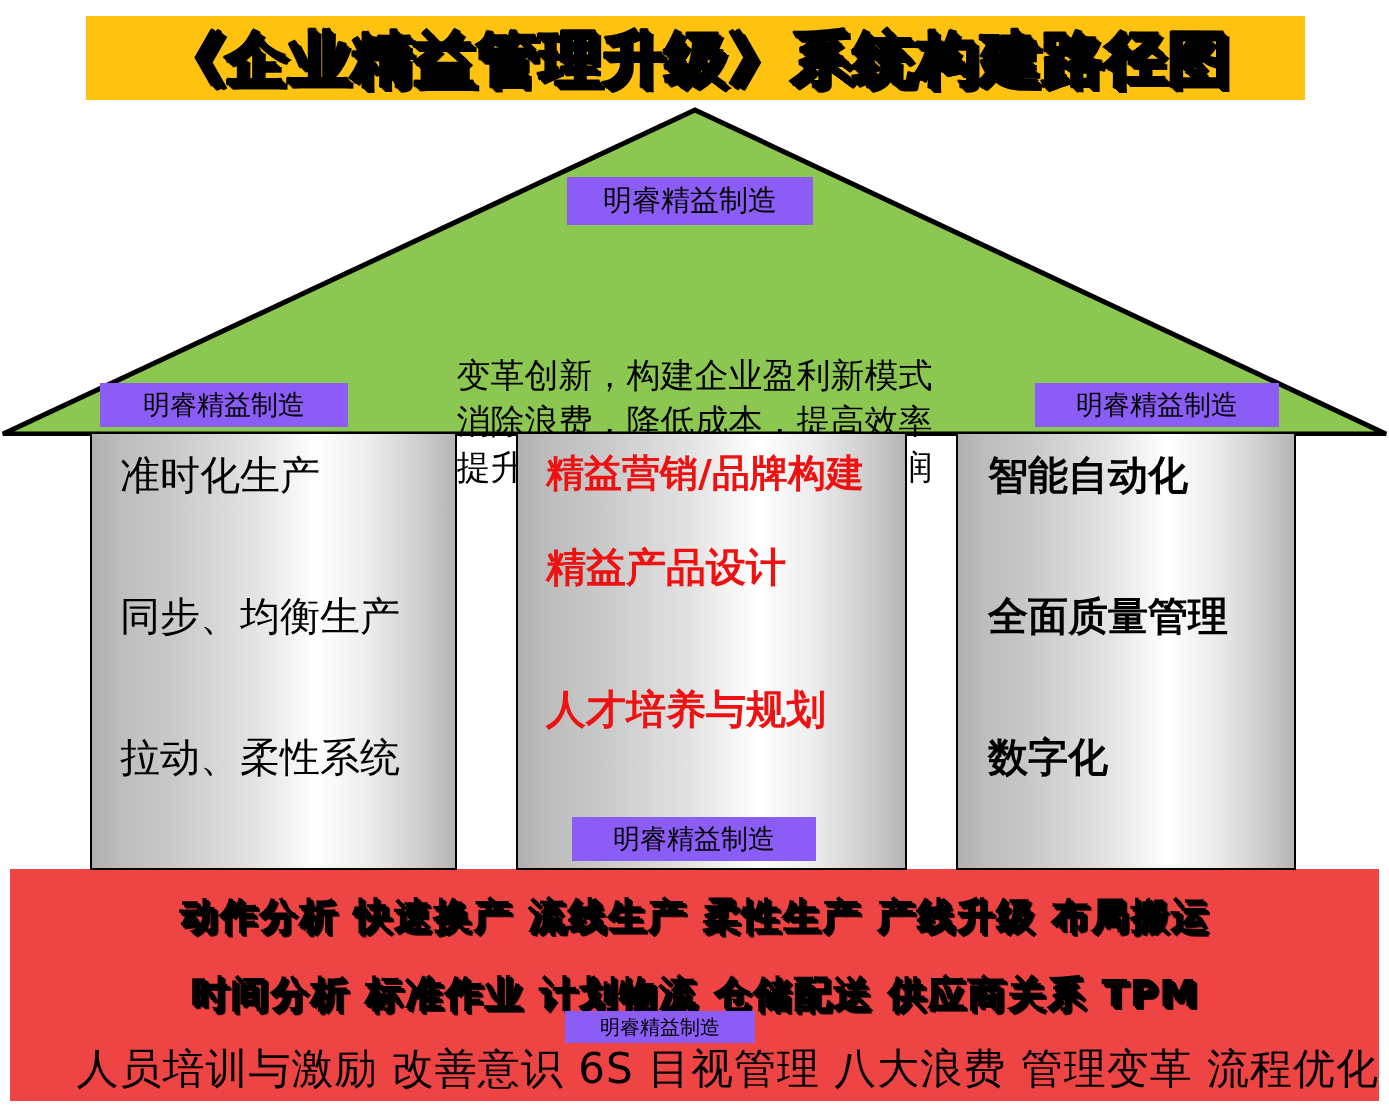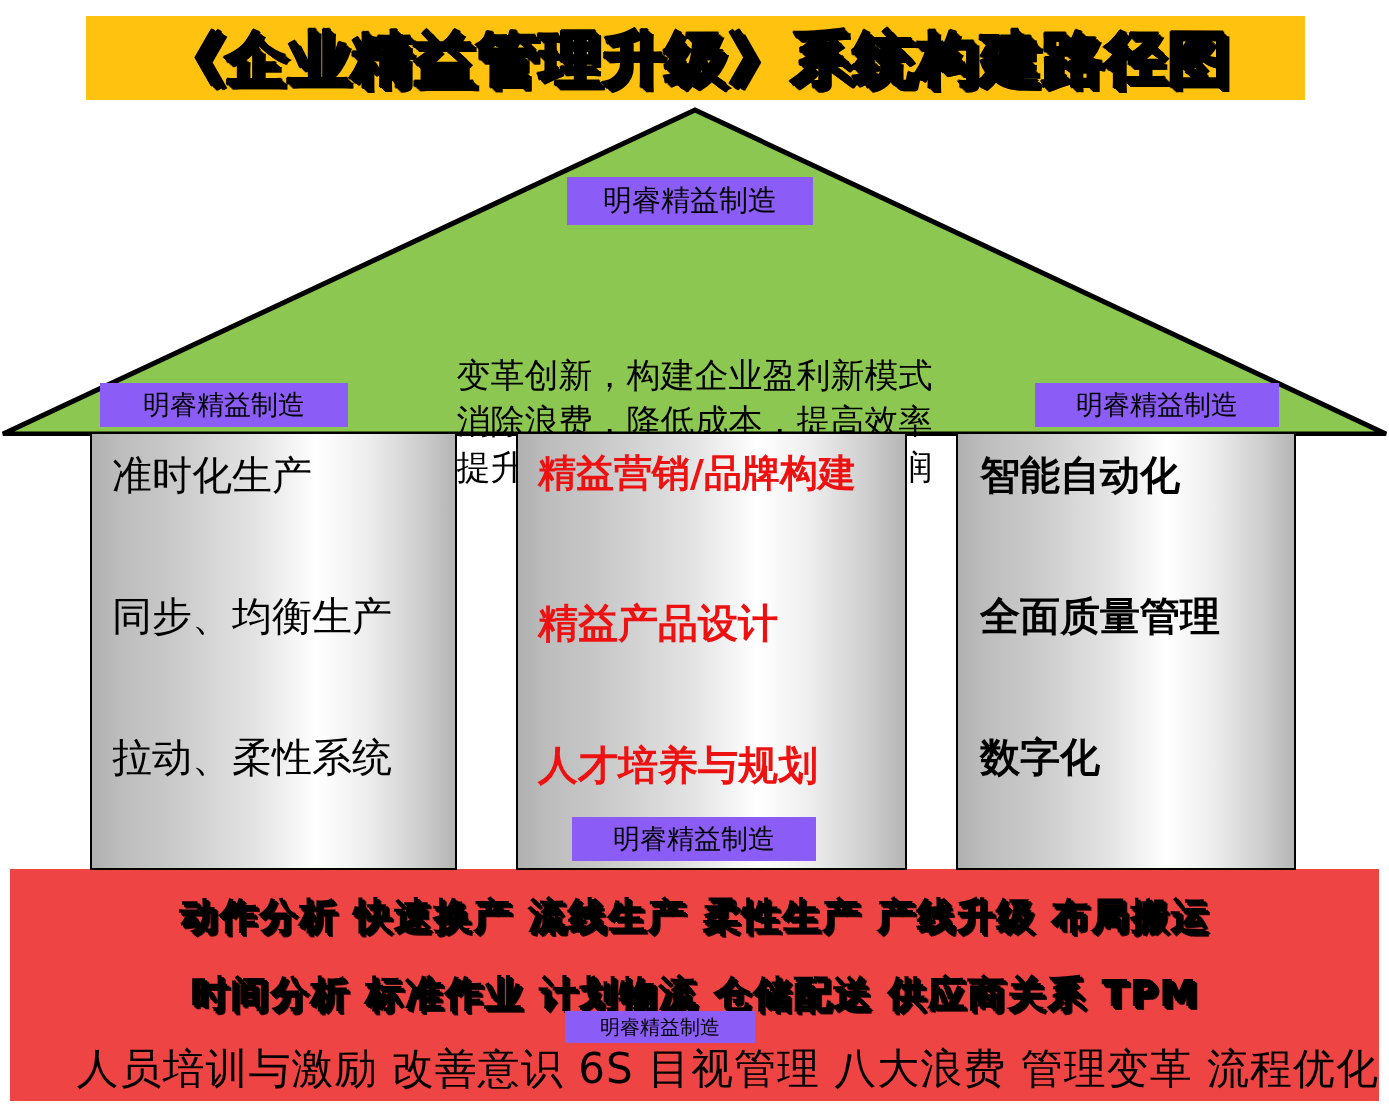--- a/index.html
+++ b/index.html
@@ -110,39 +110,39 @@
     z-index: 12;
     overflow: hidden;
   }
   #pillar-left  { left: 90px;  width: 367px; }
   #pillar-mid   { left: 516px; width: 391px; }
   #pillar-right { left: 956px; width: 340px; }
 
   .pillar-items {
     position: absolute;
     left: 0; right: 0; top: 0;
-    padding: 14px 0 0 4px;
+    padding: 14px 0 0 12px;
   }
   .pitem {
     font-family: "DejaVu Sans", "Liberation Sans", sans-serif;
     font-size: 40px;
     color: #000;
     white-space: nowrap;
     line-height: 1.15;
   }
   #pillar-left .pitem  { padding-left: 16px; }
   #pillar-mid .pitem   { padding-left: 16px; color: #EE1111; font-weight: bold; }
   #pillar-right .pitem { padding-left: 18px; font-weight: bold; }
 
   #pillar-left  .pitem:nth-child(1){ margin-top: 4px; }
   #pillar-left  .pitem:nth-child(2){ margin-top: 95px; }
   #pillar-left  .pitem:nth-child(3){ margin-top: 95px; }
 
   #pillar-mid   .pitem:nth-child(1){ margin-top: 4px; font-size: 38px; }
-  #pillar-mid   .pitem:nth-child(2){ margin-top: 104px; }
+  #pillar-mid   .pitem:nth-child(2){ margin-top: 48px; }
   #pillar-mid   .pitem:nth-child(3){ margin-top: 96px; }
 
   #pillar-right .pitem:nth-child(1){ margin-top: 4px; }
   #pillar-right .pitem:nth-child(2){ margin-top: 95px; }
   #pillar-right .pitem:nth-child(3){ margin-top: 95px; }
 
   
   #foundation {
     position: absolute;
     left: 10px;

